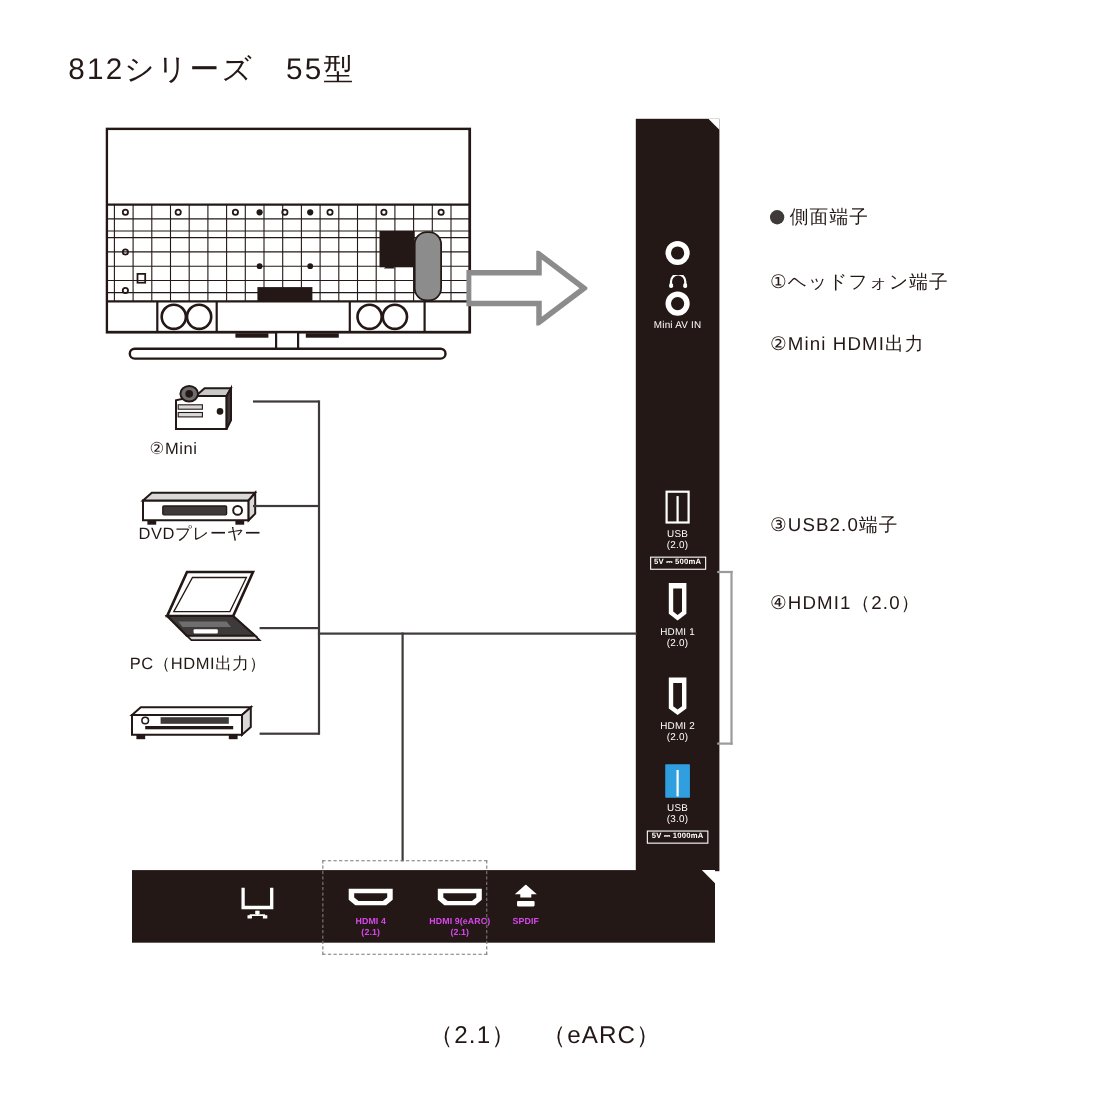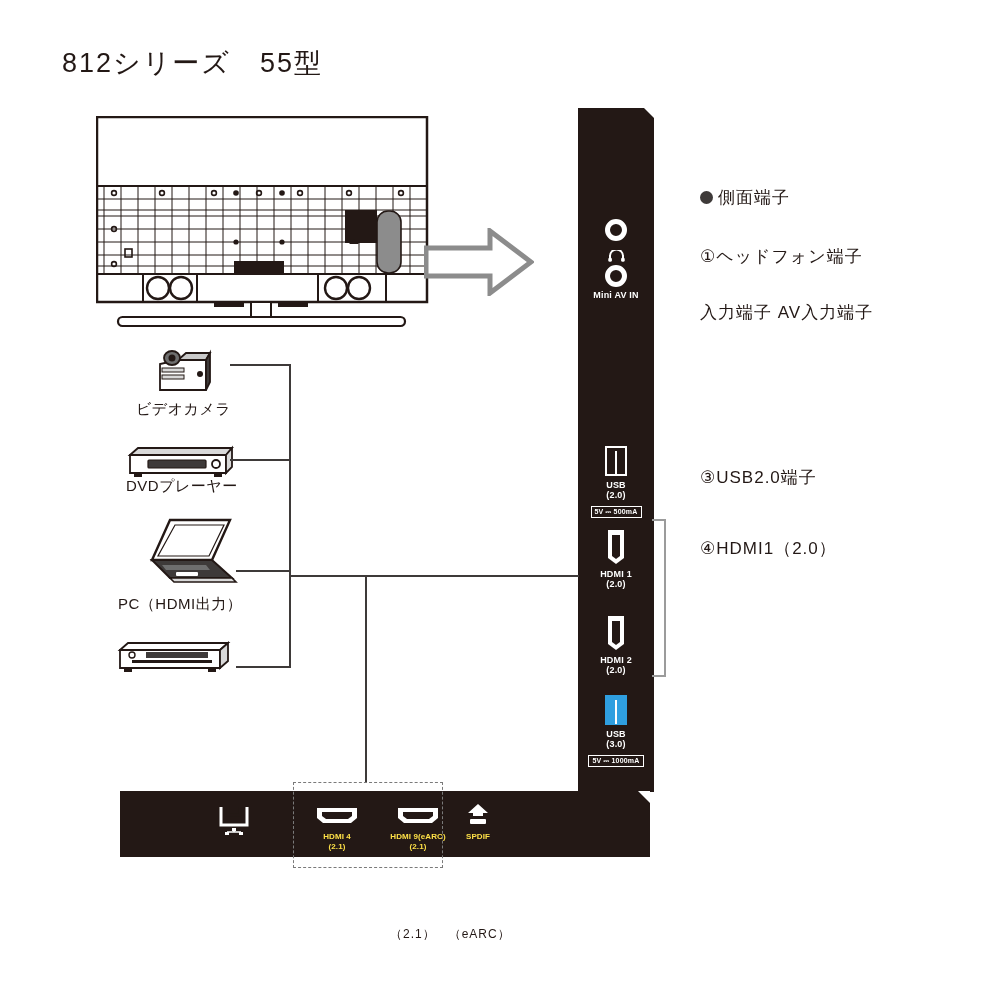--- a/index.html
+++ b/index.html
@@ -29,21 +29,21 @@
   
   #side-panel{
     position:absolute;left:578px;top:108px;width:76px;height:684px;
     background:#231815;
   }
   .panel-notch{
     position:absolute;right:0;top:0;width:0;height:0;
     border-top:10px solid #ffffff;border-left:10px solid transparent;
   }
   .port-group{position:absolute;left:0;width:76px;text-align:center;color:#ffffff;}
-  .port-caption{font-size:9px;font-weight:bold;line-height:10px;letter-spacing:.2px;}
+  .port-caption{font-size:9px;font-weight:normal;line-height:10px;letter-spacing:.2px;}
   .jack{width:22px;height:22px;border-radius:50%;border:5px solid #ffffff;margin:0 auto;box-sizing:border-box;}
   .hp-icon{margin:3px auto 2px auto;width:17px;height:12px;}
   .usb-port{
     width:22px;height:30px;border:2px solid #ffffff;margin:0 auto 4px auto;
     box-sizing:border-box;position:relative;background:#231815;
   }
   .usb-port.blue{border-color:#2f9fe0;background:#2f9fe0;}
   .usb-port i{position:absolute;left:50%;top:3px;width:2px;height:24px;background:#ffffff;transform:translateX(-50%);}
   .usb-port.blue i{background:#ffffff;}
   .power-badge{
@@ -77,34 +77,34 @@
 
   
   #bottom-panel{
     position:absolute;left:120px;top:791px;width:530px;height:66px;
     background:#231815;
   }
   #bottom-panel .bevel{
     position:absolute;right:0;top:0;width:0;height:0;
     border-top:12px solid #ffffff;border-left:12px solid transparent;
   }
-  .bport{position:absolute;color:#fde047;text-align:center;}
+  .bport{position:absolute;color:#d946ef;text-align:center;}
   .bport .blabel{font-size:8px;font-weight:bold;line-height:9.5px;letter-spacing:.1px;white-space:pre;}
   #hdmi-dashed-box{
     position:absolute;left:293px;top:782px;width:148px;height:84px;
     border:1.5px dashed #7a7a7a;
   }
 
   
   #bottom-caption{
     position:absolute;left:116px;top:898px;font-size:17px;letter-spacing:1px;
     color:#231815;white-space:pre;line-height:30px;
   }
   #bottom-caption-2{
-    position:absolute;left:390px;top:926px;font-size:12px;letter-spacing:1px;
+    position:absolute;left:390px;top:926px;font-size:22px;letter-spacing:1px;
     color:#231815;white-space:pre;
   }
 </style>
 </head>
 <body>
 
 <div class="stage">
 
   <div id="page-title">812シリーズ　55型</div>
 
@@ -258,37 +258,37 @@
       <div class="power-badge">5V ⎓ 1000mA</div>
     </div>
   </div>
 
   <div class="bracket" style="top:519px;height:154px;"></div>
 
   <div class="side-label" style="top:186px;">
     <span class="bullet-dot"></span><span>側面端子</span>
   </div>
   <div class="side-label" style="top:245px;">①ヘッドフォン端子</div>
-  <div class="side-label" style="top:301px;">入力端子 AV入力端子</div>
+  <div class="side-label" style="top:301px;">②Mini HDMI出力</div>
   <div class="side-label" style="top:466px;">③USB2.0端子</div>
   <div class="side-label" style="top:537px;">④HDMI1（2.0）</div>
 
   <div class="device" style="left:150px;top:348px;">
     <svg width="80" height="48" viewBox="0 0 80 48" xmlns="http://www.w3.org/2000/svg">
       <path d="M10,16 L10,42 L56,42 L56,12 L28,12 Z" fill="#ffffff" stroke="#231815" stroke-width="1.8"></path>
       <path d="M28,12 L36,5 L60,5 L56,12 Z" fill="#c9c9c9" stroke="#231815" stroke-width="1.8"></path>
       <path d="M56,12 L60,5 L60,34 L56,42 Z" fill="#3e3a39" stroke="#231815" stroke-width="1.8"></path>
       <ellipse cx="22" cy="10" rx="8" ry="7" fill="#6e6e6e" stroke="#231815" stroke-width="1.8"></ellipse>
       <circle cx="22" cy="10" r="3.5" fill="#231815"></circle>
       <rect x="12" y="20" width="22" height="4" fill="#d9d9d9" stroke="#231815" stroke-width="1"></rect>
       <rect x="12" y="27" width="22" height="4" fill="#d9d9d9" stroke="#231815" stroke-width="1"></rect>
       <circle cx="50" cy="26" r="3" fill="#231815"></circle>
     </svg>
   </div>
-  <div class="device-label" style="left:136px;top:399px;">ビデオカメラ</div>
+  <div class="device-label" style="left:136px;top:399px;">②Mini</div>
 
   <div class="device" style="left:126px;top:443px;">
     <svg width="108" height="36" viewBox="0 0 108 36" xmlns="http://www.w3.org/2000/svg">
       <path d="M4,12 L100,12 L100,30 L4,30 Z" fill="#ffffff" stroke="#231815" stroke-width="1.8"></path>
       <path d="M4,12 L12,5 L106,5 L100,12 Z" fill="#d9d9d9" stroke="#231815" stroke-width="1.8"></path>
       <path d="M100,12 L106,5 L106,24 L100,30 Z" fill="#d9d9d9" stroke="#231815" stroke-width="1.8"></path>
       <rect x="22" y="17" width="58" height="8" rx="1" fill="#3e3a39" stroke="#231815" stroke-width="1.2"></rect>
       <circle cx="90" cy="21" r="4" fill="#ffffff" stroke="#231815" stroke-width="1.8"></circle>
       <rect x="8" y="30" width="8" height="4" fill="#231815"></rect>
       <rect x="88" y="30" width="8" height="4" fill="#231815"></rect>

